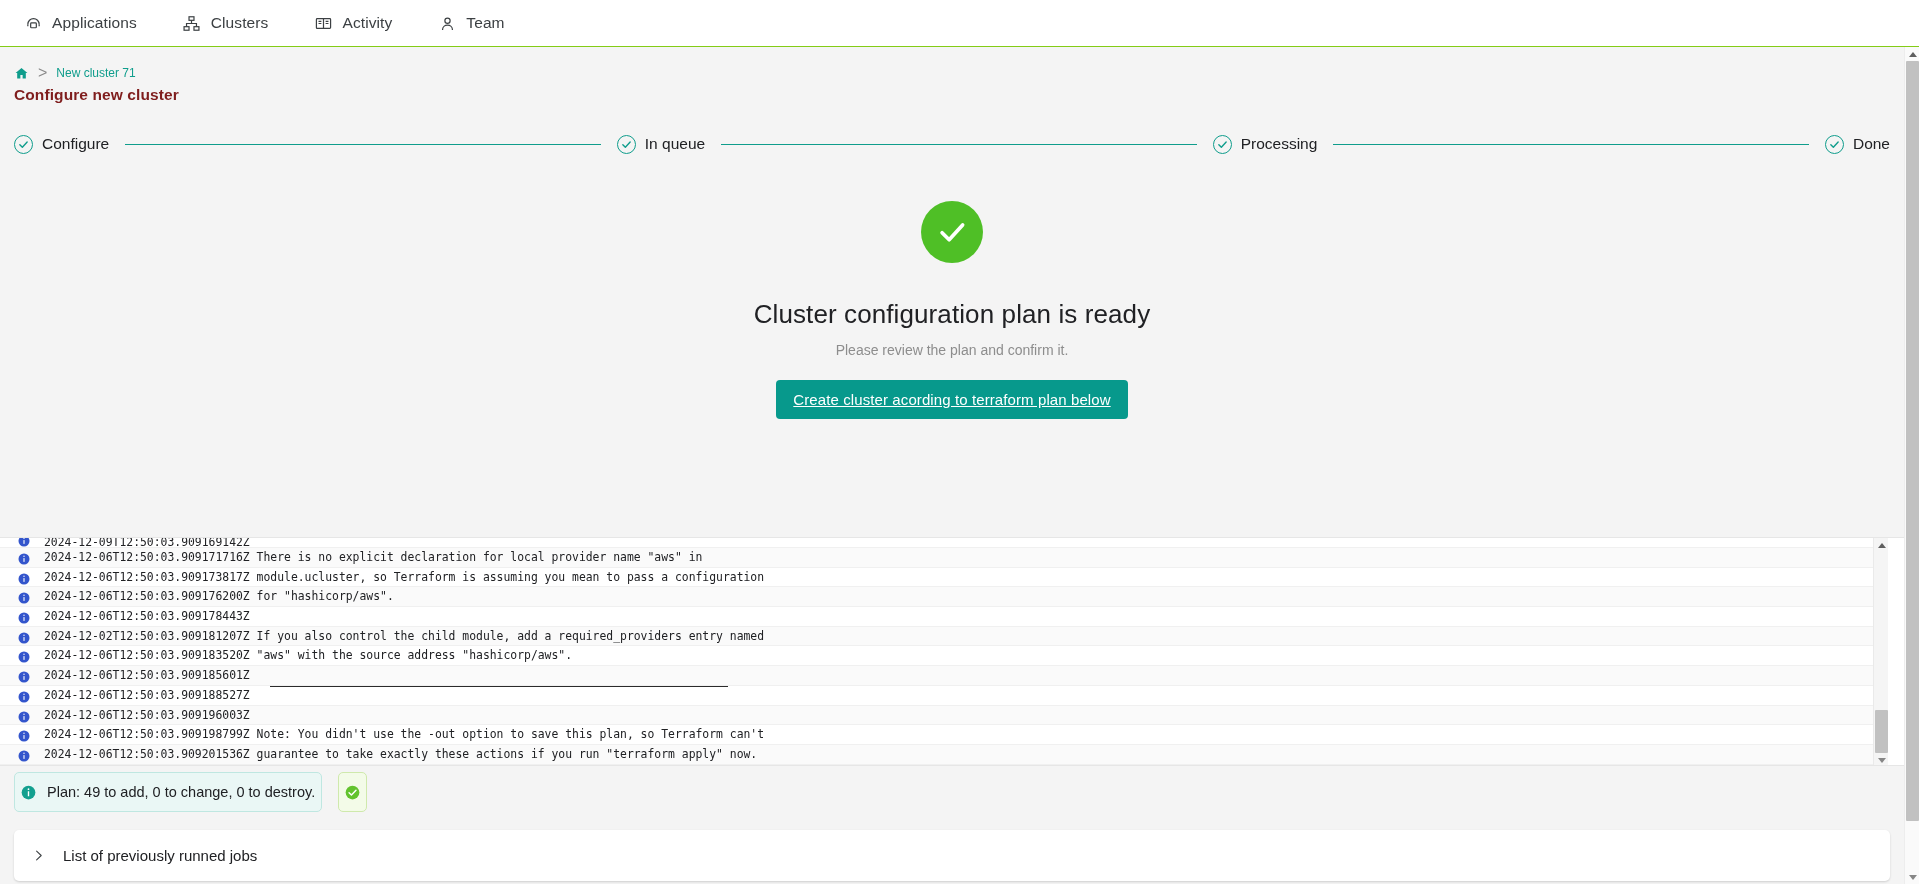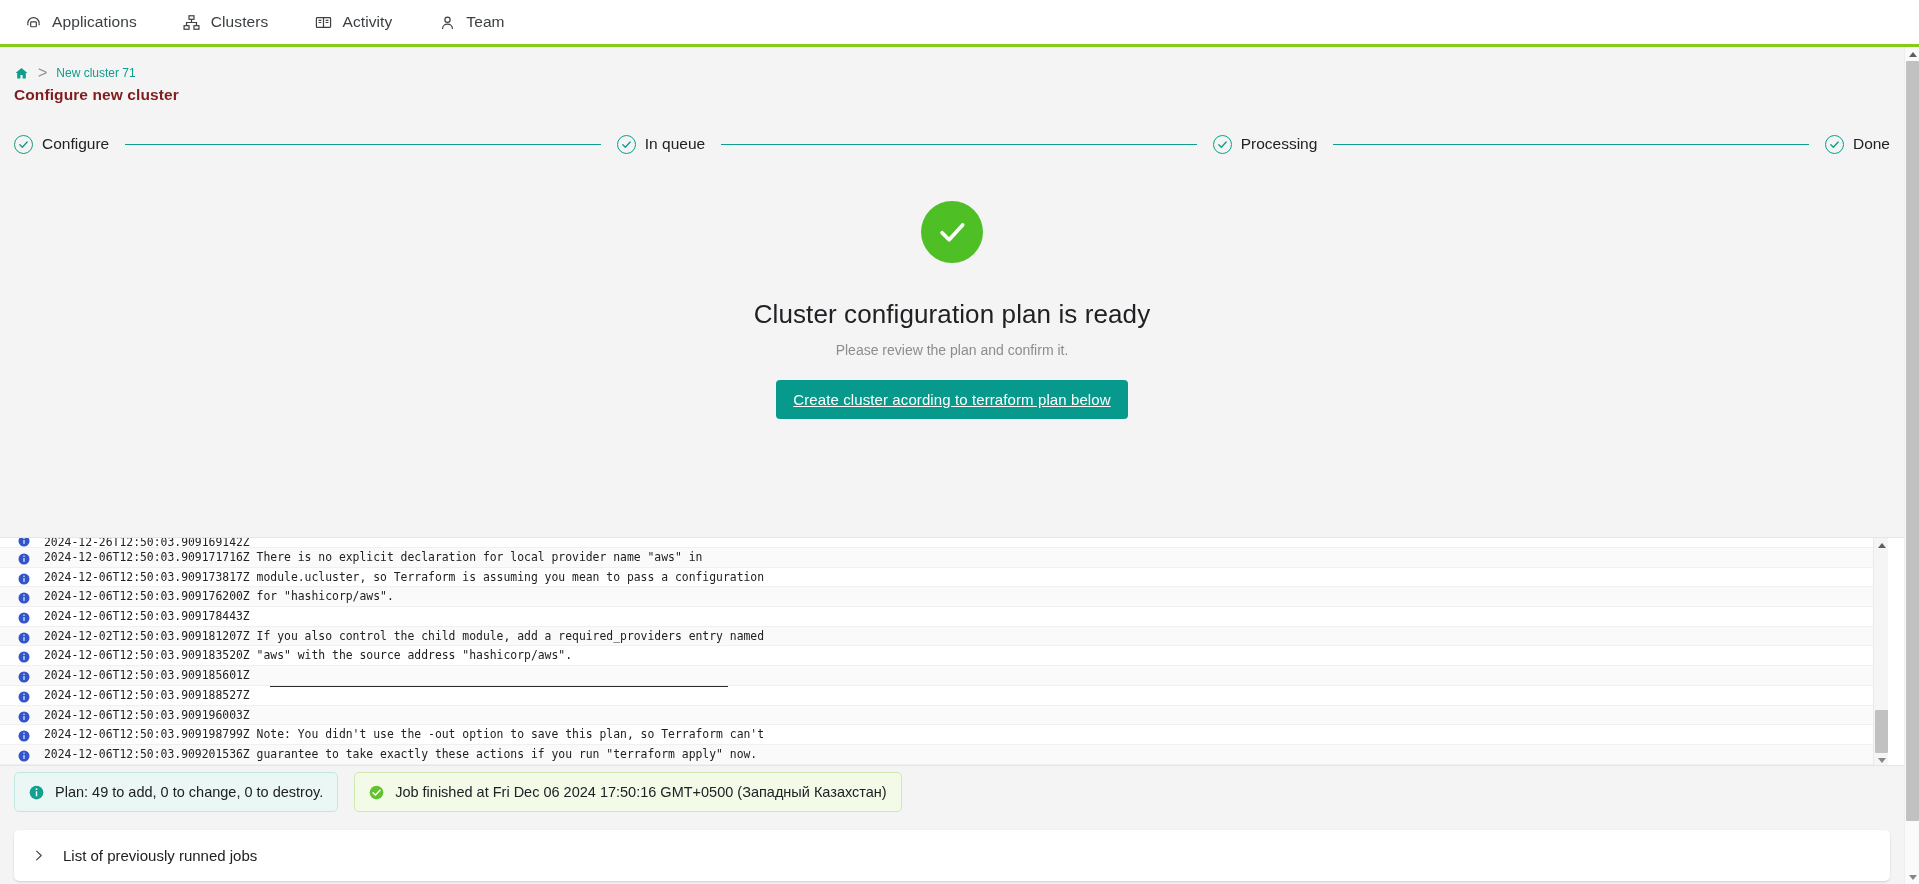--- a/index.html
+++ b/index.html
@@ -8,21 +8,21 @@
     width: 1919px; height: 884px;
     overflow: hidden;
     background: #ffffff;
     font-family: "Liberation Sans", sans-serif;
   }
 
   
   .topnav {
     height: 47px;
     background: #ffffff;
-    border-bottom: 3px solid #84cc16;
+    border-bottom: 1px solid #84cc16;
     display: flex;
     align-items: center;
     padding-left: 14px;
     gap: 0px;
   }
   .nav-item {
     display: flex;
     align-items: center;
     gap: 10px;
     padding: 6px 14px 6px 10px;
@@ -245,21 +245,21 @@
     left: 0;
     top: 725px;
     display: flex;
     gap: 16px;
     padding-left: 14px;
   }
   .badge {
     display: flex;
     align-items: center;
     gap: 11px;
-    padding: 11px 14px;
+    padding: 11px 6px;
     border-radius: 5px;
     font-size: 14.5px;
     color: #202124;
     white-space: nowrap;
   }
   .badge.info {
     background: #eaf7f5;
     border: 1px solid #bfe7e1;
   }
   .badge.ok {
@@ -429,21 +429,21 @@
     </div>
 
     <div class="log-wrap">
       <div class="log-scroll" id="log-scroll">
           <div class="log-line" style="height: 10px; overflow: hidden;">
             <span class="log-ico" style="margin-top: -5px;"><svg width="12" height="12" viewBox="0 0 24 24">
                 <circle cx="12" cy="12" r="11" fill="#3355cc"></circle>
                 <rect x="10.9" y="10.2" width="2.2" height="7.5" fill="#ffffff"></rect>
                 <circle cx="12" cy="6.6" r="1.4" fill="#ffffff"></circle>
               </svg></span>
-            <span class="log-text" style="line-height: 9px;">2024-12-26T12:50:03.909169142Z</span>
+            <span class="log-text" style="line-height: 9px;">2024-12-09T12:50:03.909169142Z</span>
           </div>
           <div class="log-line">
             <span class="log-ico"><svg width="12" height="12" viewBox="0 0 24 24">
                 <circle cx="12" cy="12" r="11" fill="#3355cc"></circle>
                 <rect x="10.9" y="10.2" width="2.2" height="7.5" fill="#ffffff"></rect>
                 <circle cx="12" cy="6.6" r="1.4" fill="#ffffff"></circle>
               </svg></span>
             <span class="log-text">2024-12-06T12:50:03.909171716Z There is no explicit declaration for local provider name "aws" in</span>
           </div>
           <div class="log-line">
@@ -554,21 +554,20 @@
         </span>
         <span>Plan: 49 to add, 0 to change, 0 to destroy.</span>
       </div>
       <div class="badge ok">
         <span class="badge-ico">
           <svg width="15" height="15" viewBox="0 0 24 24">
               <circle cx="12" cy="12" r="11" fill="#62c32e"></circle>
               <path d="M6.5 12.3 10.3 16 17.6 8.3" fill="none" stroke="#ffffff" stroke-width="2.3" stroke-linecap="round" stroke-linejoin="round"></path>
             </svg>
         </span>
-        <span>Job finished at Fri Dec 06 2024 17:50:16 GMT+0500 (Западный Казахстан)</span>
       </div>
     </div>
 
     <div class="accordion">
       <span class="accordion-chev">
         <svg width="13" height="13" viewBox="0 0 24 24" fill="none" stroke="currentColor" stroke-width="2" stroke-linecap="round" stroke-linejoin="round">
             <path d="M8.5 4 17 12l-8.5 8"></path>
           </svg>
       </span>
       <span class="accordion-label">List of previously runned jobs</span>

